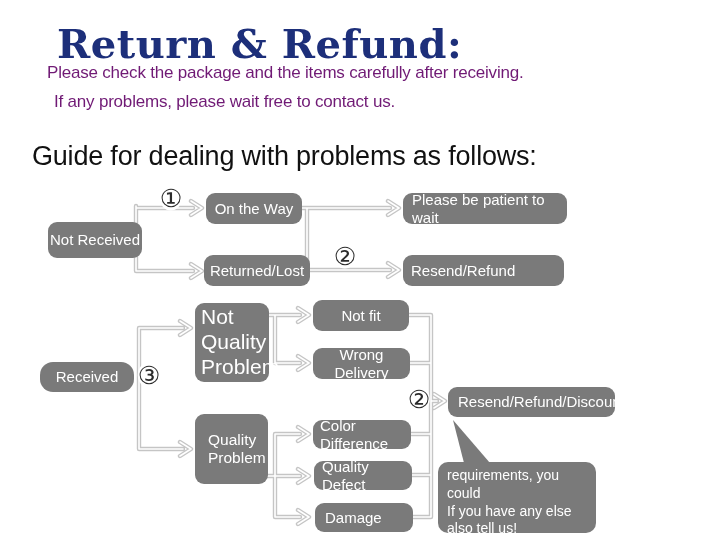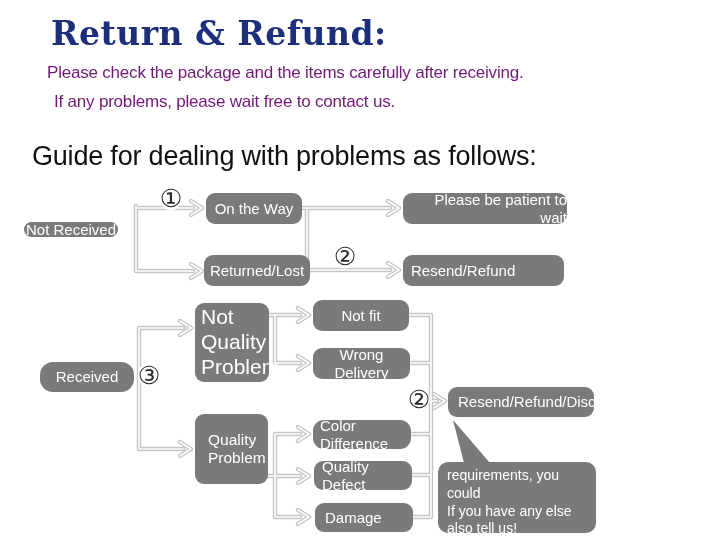--- a/index.html
+++ b/index.html
@@ -1,23 +1,23 @@
 <!DOCTYPE html>
 <html><head>
 <meta charset="utf-8">
 <style>
   html,body{margin:0;padding:0;background:#ffffff;}
   .canvas{
     position:relative;width:716px;height:536px;background:#ffffff;overflow:hidden;
     font-family:"Liberation Sans",sans-serif;
   }
   .page-title{
-    position:absolute;left:41px;top:4px;margin:10px;
+    position:absolute;left:41px;top:4px;margin:16px;
     font-family:"DejaVu Serif","Liberation Serif",serif;
-    font-weight:700;font-size:33px;letter-spacing:0.5px;color:#1d2f7a;
+    font-weight:700;font-size:40px;letter-spacing:0.5px;color:#1d2f7a;
   }
   .intro{
     position:absolute;margin:0;color:#701a75;font-size:17px;letter-spacing:-0.2px;
   }
   .intro.l1{left:47px;top:63px;}
   .intro.l2{left:54px;top:92px;}
   .guide-heading{
     position:absolute;left:32px;top:141px;margin:0;
     font-size:27px;font-weight:400;color:#111111;letter-spacing:-0.2px;
   }
@@ -76,35 +76,35 @@
       M431,315 V517 M431,401 H437
       M191,201 L202,208 L191,215 M191,264 L202,271 L191,278
       M388,201 L399,208 L388,215 M388,263 L399,270 L388,277
       M180,321 L191,328 L180,335 M180,442 L191,449 L180,456
       M298,308 L309,315 L298,322 M298,356 L309,363 L298,370
       M298,427 L309,434 L298,441 M298,469 L309,476 L298,483 M298,510 L309,517 L298,524
       M434,394 L445,401 L434,408"></path>
     <polygon points="453,420 490,463 464,463" fill="#7a7a7a"></polygon>
   </svg>
 
-  <div class="node" style="left:24px;top:222px;width:94px;height:15px;">Not Received</div>
+  <div class="node" style="left:48px;top:222px;width:94px;height:36px;">Not Received</div>
   <div class="node" style="left:206px;top:193px;width:96px;height:31px;">On the Way</div>
   <div class="node" style="left:204px;top:255px;width:106px;height:31px;">Returned/Lost</div>
-  <div class="node align-left" style="left:403px;top:193px;width:164px;height:31px;padding-left:9px;text-align:right;">Please be patient to wait</div>
+  <div class="node align-left" style="left:403px;top:193px;width:164px;height:31px;padding-left:9px;">Please be patient to wait</div>
   <div class="node align-left" style="left:403px;top:255px;width:161px;height:31px;padding-left:8px;">Resend/Refund</div>
 
   <div class="node" style="left:40px;top:362px;width:94px;height:30px;border-radius:13px;">Received</div>
   <div class="node align-left" style="left:195px;top:303px;width:74px;height:79px;padding-left:6px;font-size:21px;">Not Quality Problem</div>
   <div class="node" style="left:313px;top:300px;width:96px;height:31px;">Not fit</div>
   <div class="node" style="left:313px;top:348px;width:97px;height:31px;">Wrong Delivery</div>
   <div class="node align-left" style="left:195px;top:414px;width:73px;height:70px;padding-left:13px;font-size:15.5px;">Quality Problem</div>
-  <div class="node align-left" style="left:313px;top:420px;width:98px;height:29px;padding-left:7px;border-radius:11px;">Color Difference</div>
+  <div class="node align-left" style="left:313px;top:420px;width:98px;height:29px;padding-left:7px;">Color Difference</div>
   <div class="node align-left" style="left:314px;top:461px;width:98px;height:29px;padding-left:8px;">Quality Defect</div>
   <div class="node align-left" style="left:315px;top:503px;width:98px;height:29px;padding-left:10px;">Damage</div>
-  <div class="node align-left" style="left:448px;top:387px;width:146px;height:30px;padding-left:10px;">Resend/Refund/Discount</div>
+  <div class="node align-left" style="left:448px;top:387px;width:167px;height:30px;padding-left:10px;">Resend/Refund/Discount</div>
 
   <span class="step" style="left:171px;top:198px;">①</span>
   <span class="step" style="left:345px;top:256px;">②</span>
   <span class="step" style="left:149px;top:375px;">③</span>
   <span class="step" style="left:419px;top:399px;">②</span>
 
   <div class="bubble">
     <div>requirements, you could</div>
     <div>If you have any else</div>
     <div>also tell us!</div>

